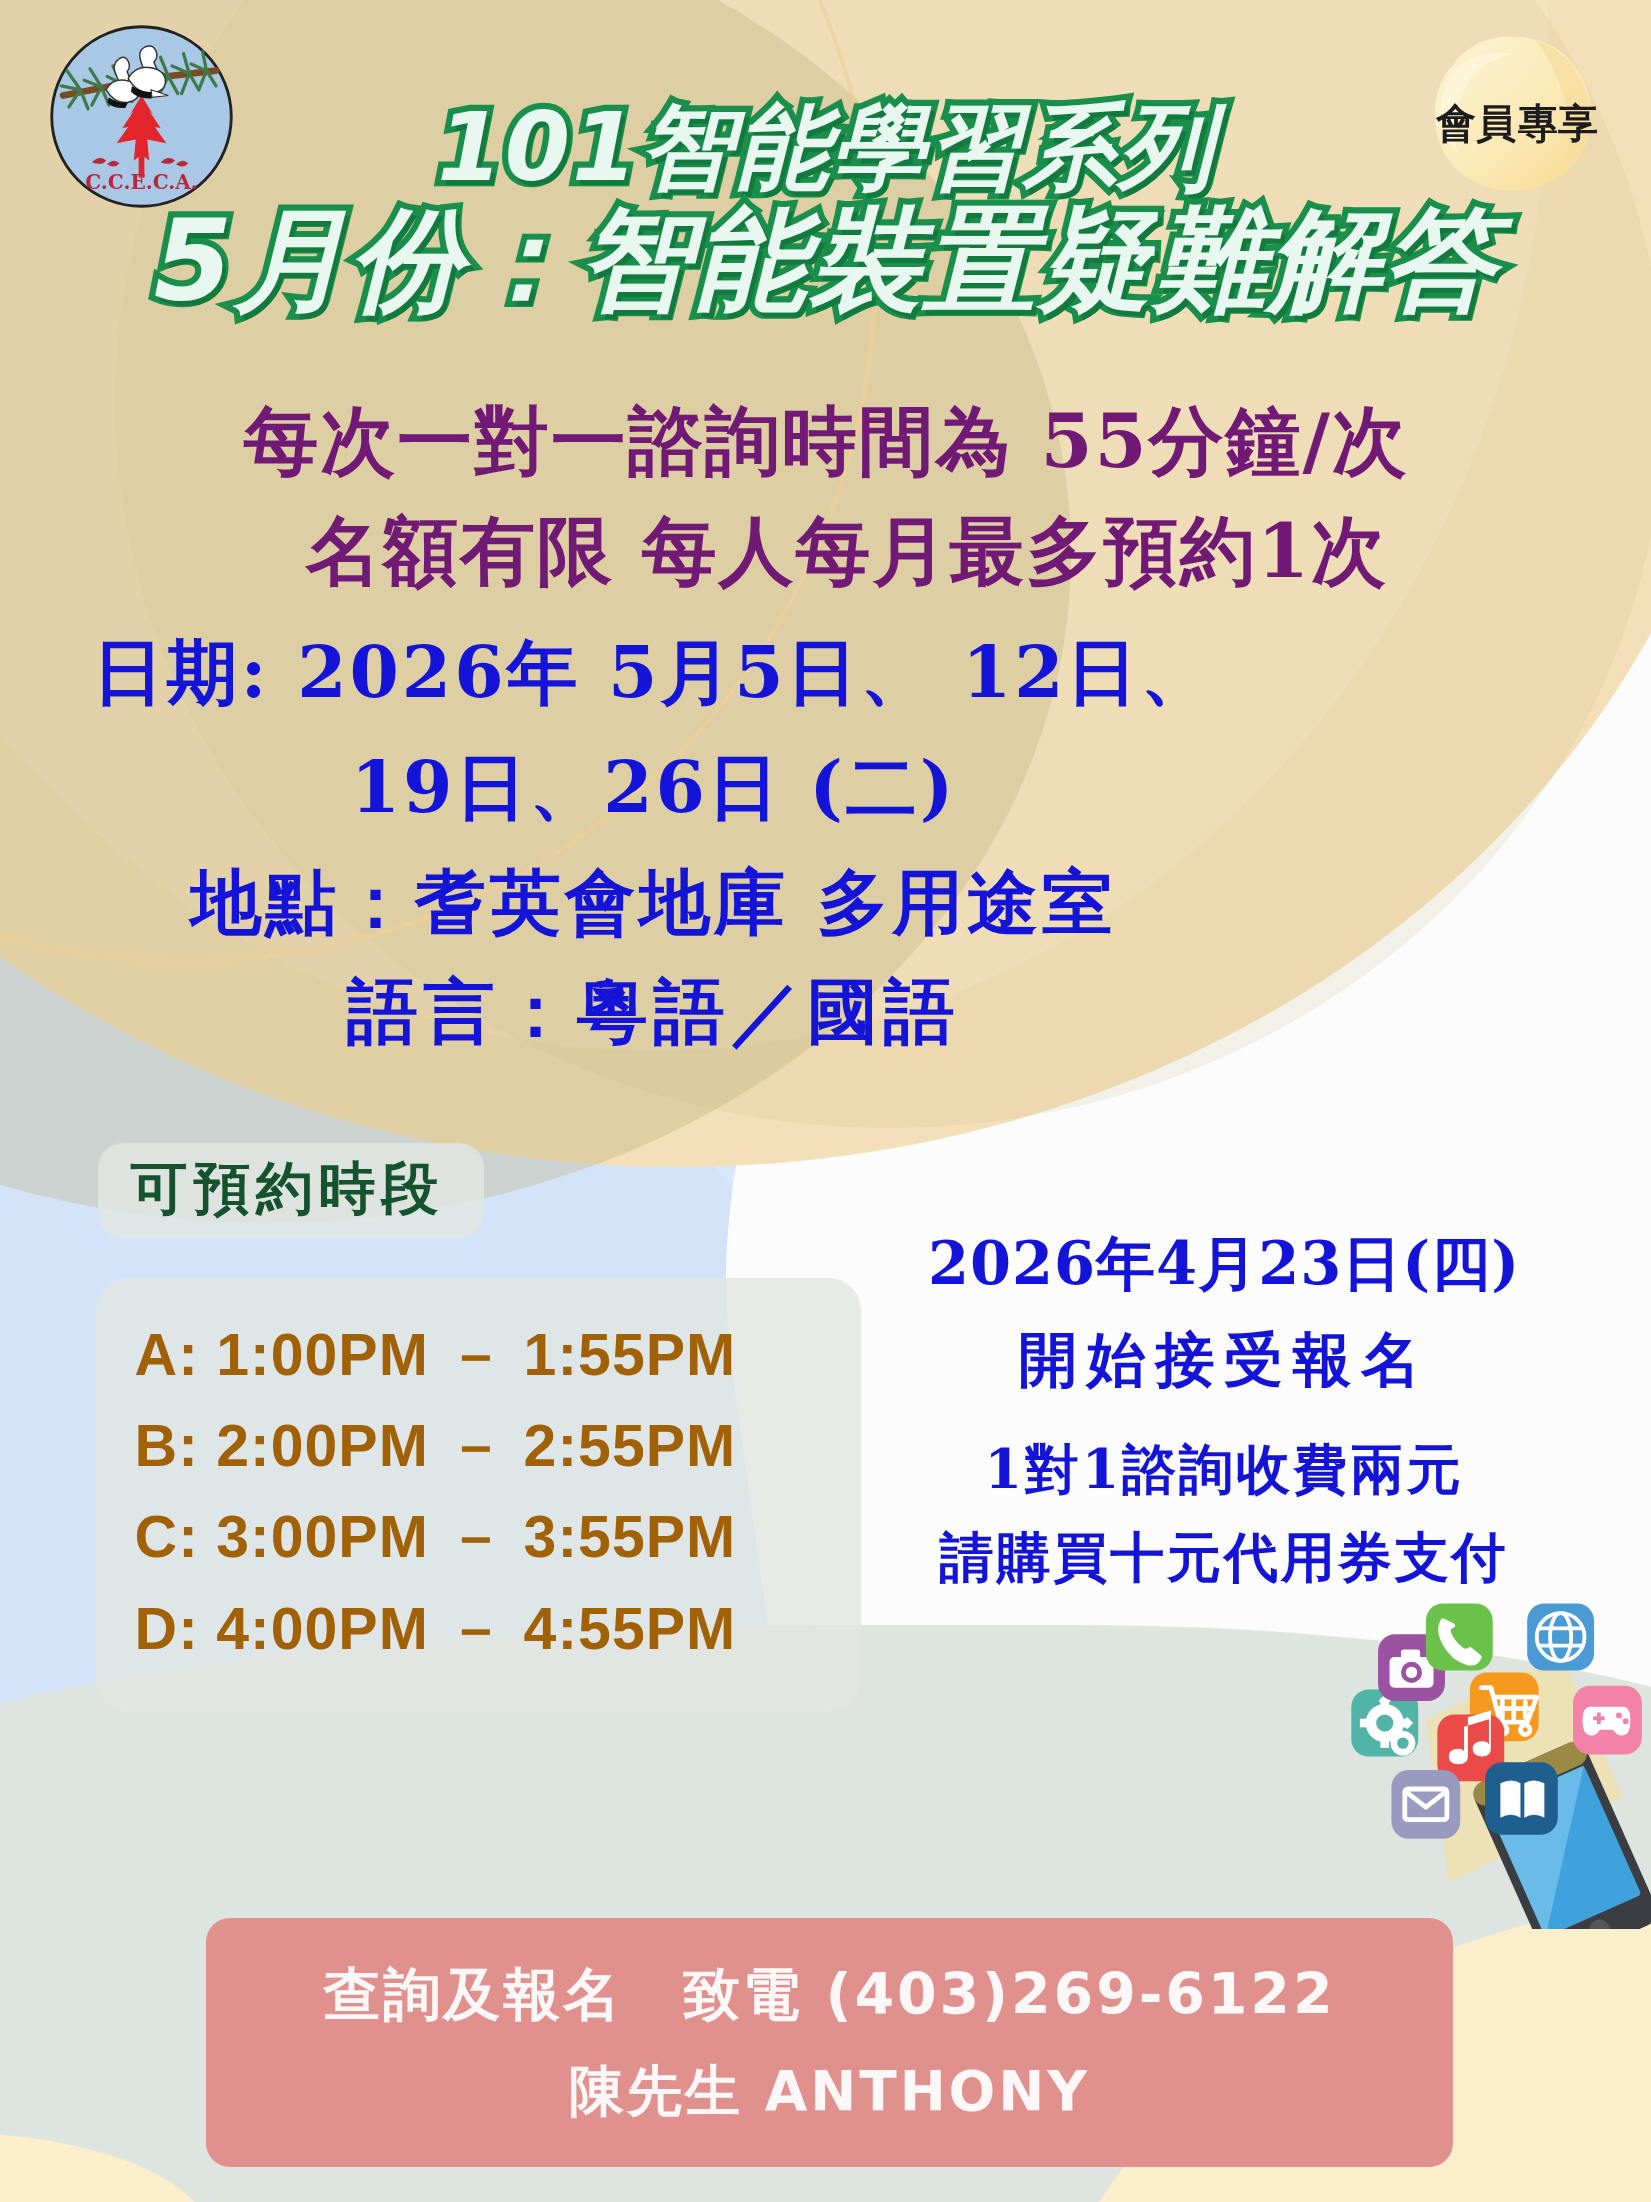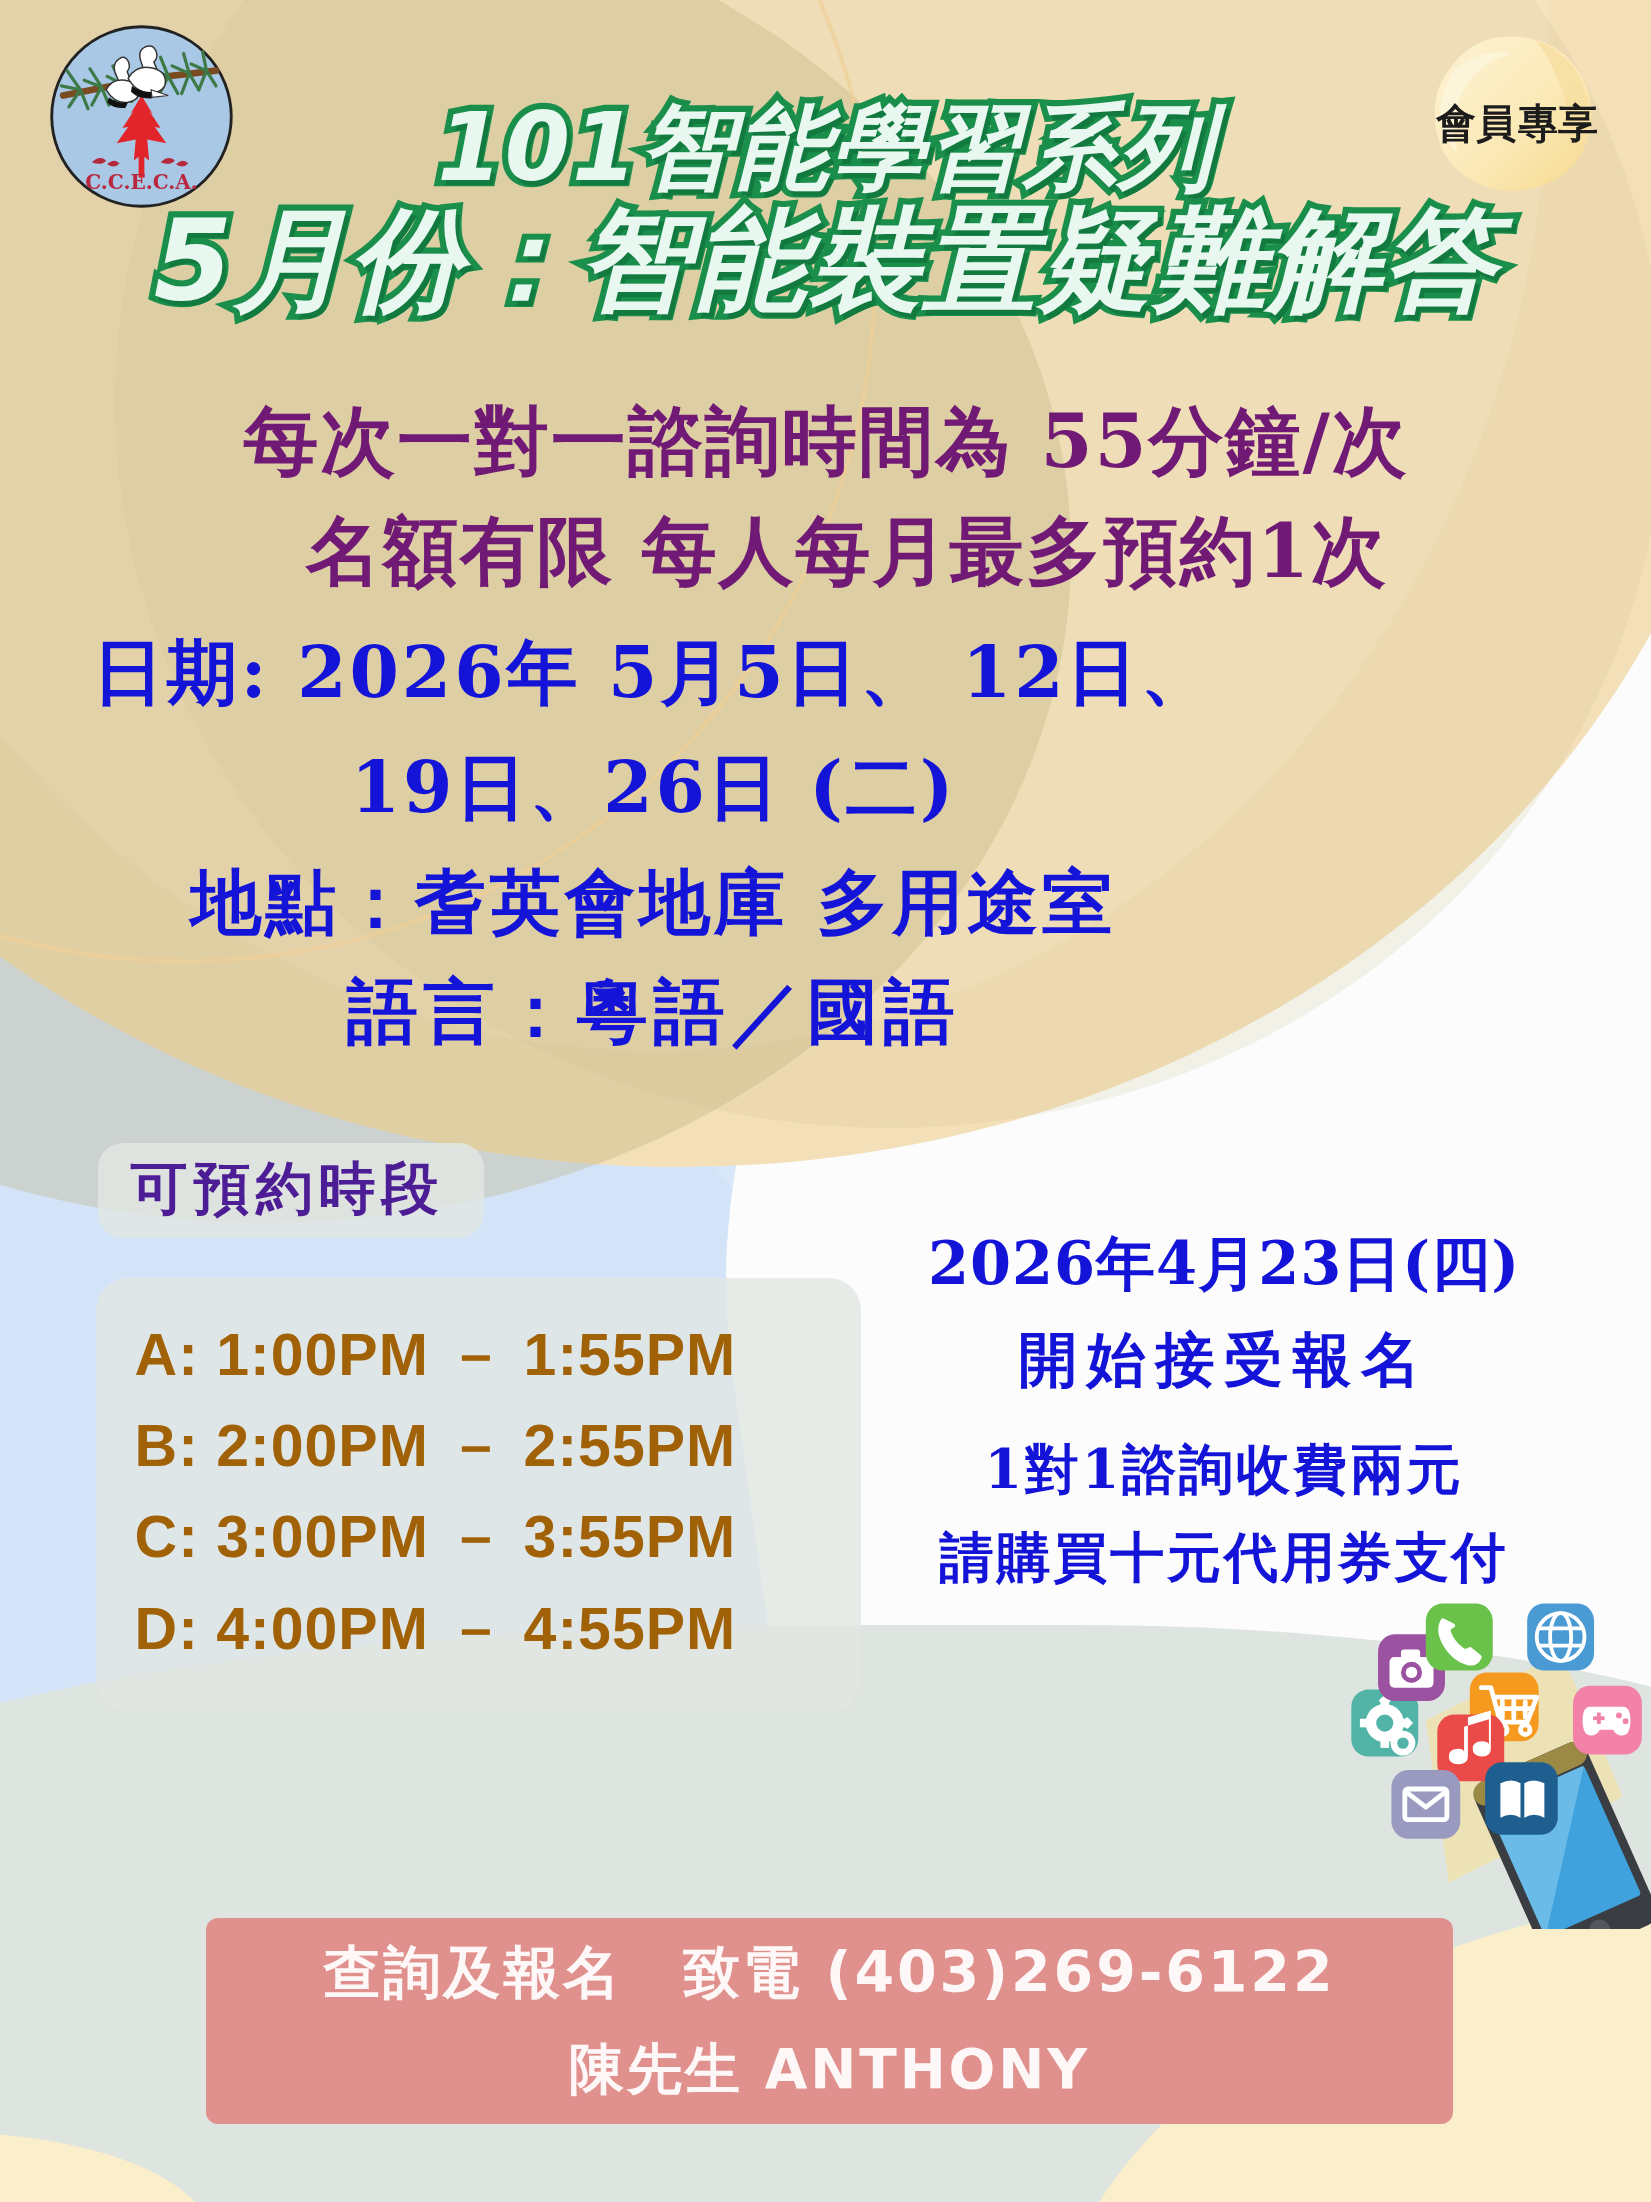--- a/index.html
+++ b/index.html
@@ -77,21 +77,21 @@
   .blu-d1{top:626px;font-size:71px;}
   .blu-d2{top:741px;font-size:71px;}
   .blu-loc{top:856px;font-size:71px;letter-spacing:3.8px;}
   .blu-lang{top:965px;font-size:71px;letter-spacing:5.7px;}
 
   
   .slot-head{position:absolute;left:98px;top:1143px;
     background:rgba(226,230,227,.82);border-radius:25px;
     padding:17px 40px 21px 32.5px;}
   .slot-head span{font-family:"DejaVu Sans","Liberation Sans",sans-serif;font-weight:700;
-    font-size:57px;color:#4c1d95;letter-spacing:5.7px;line-height:1;}
+    font-size:57px;color:#14532d;letter-spacing:5.7px;line-height:1;}
   .slot-box{position:absolute;left:96px;top:1278px;width:765px;
     background:rgba(226,230,227,.82);border-radius:32.5px;padding:32.5px 9.6px 36px 9.6px;
     box-sizing:border-box;}
   .slot-row{font-family:Liberation Sans, sans-serif;
     font-weight:700;font-size:59px;color:#a16207;letter-spacing:1px;
     padding:9.6px 0 9.6px 29px;line-height:1.22;white-space:nowrap;}
 
   
   .reg{position:absolute;width:822px;left:813px;text-align:center;
     font-family:"DejaVu Serif","Liberation Serif",serif;font-weight:700;
@@ -99,22 +99,22 @@
   .reg-1{top:1225px;font-size:59px;letter-spacing:1px;}
   .reg-2{top:1321px;font-size:59px;letter-spacing:9.6px;}
   .reg-3{top:1434px;font-size:54px;letter-spacing:2.9px;}
   .reg-4{top:1522px;font-size:54px;letter-spacing:2.9px;}
 
   
   .devices{position:absolute;left:1336px;top:1594px;width:325px;height:335px;}
   .devices svg{display:block;}
 
   
-  .contact{position:absolute;left:206px;top:1918px;width:1247px;height:206px;
-    background:#e0918e;border-radius:12px;display:flex;flex-direction:column;
+  .contact{position:absolute;left:206px;top:1918px;width:1247px;height:249px;
+    background:#e0918e;border-radius:24px;display:flex;flex-direction:column;
     align-items:center;justify-content:center;gap:21px;}
   .contact .line{font-family:"DejaVu Sans","Liberation Sans",sans-serif;
     font-weight:700;color:#fdf8f7;white-space:nowrap;}
   .contact .c1{font-size:57px;letter-spacing:2.9px;}
   .contact .c2{font-size:55px;letter-spacing:2.9px;}
 </style>
 </head>
 <body>
 
 <div id="poster">

